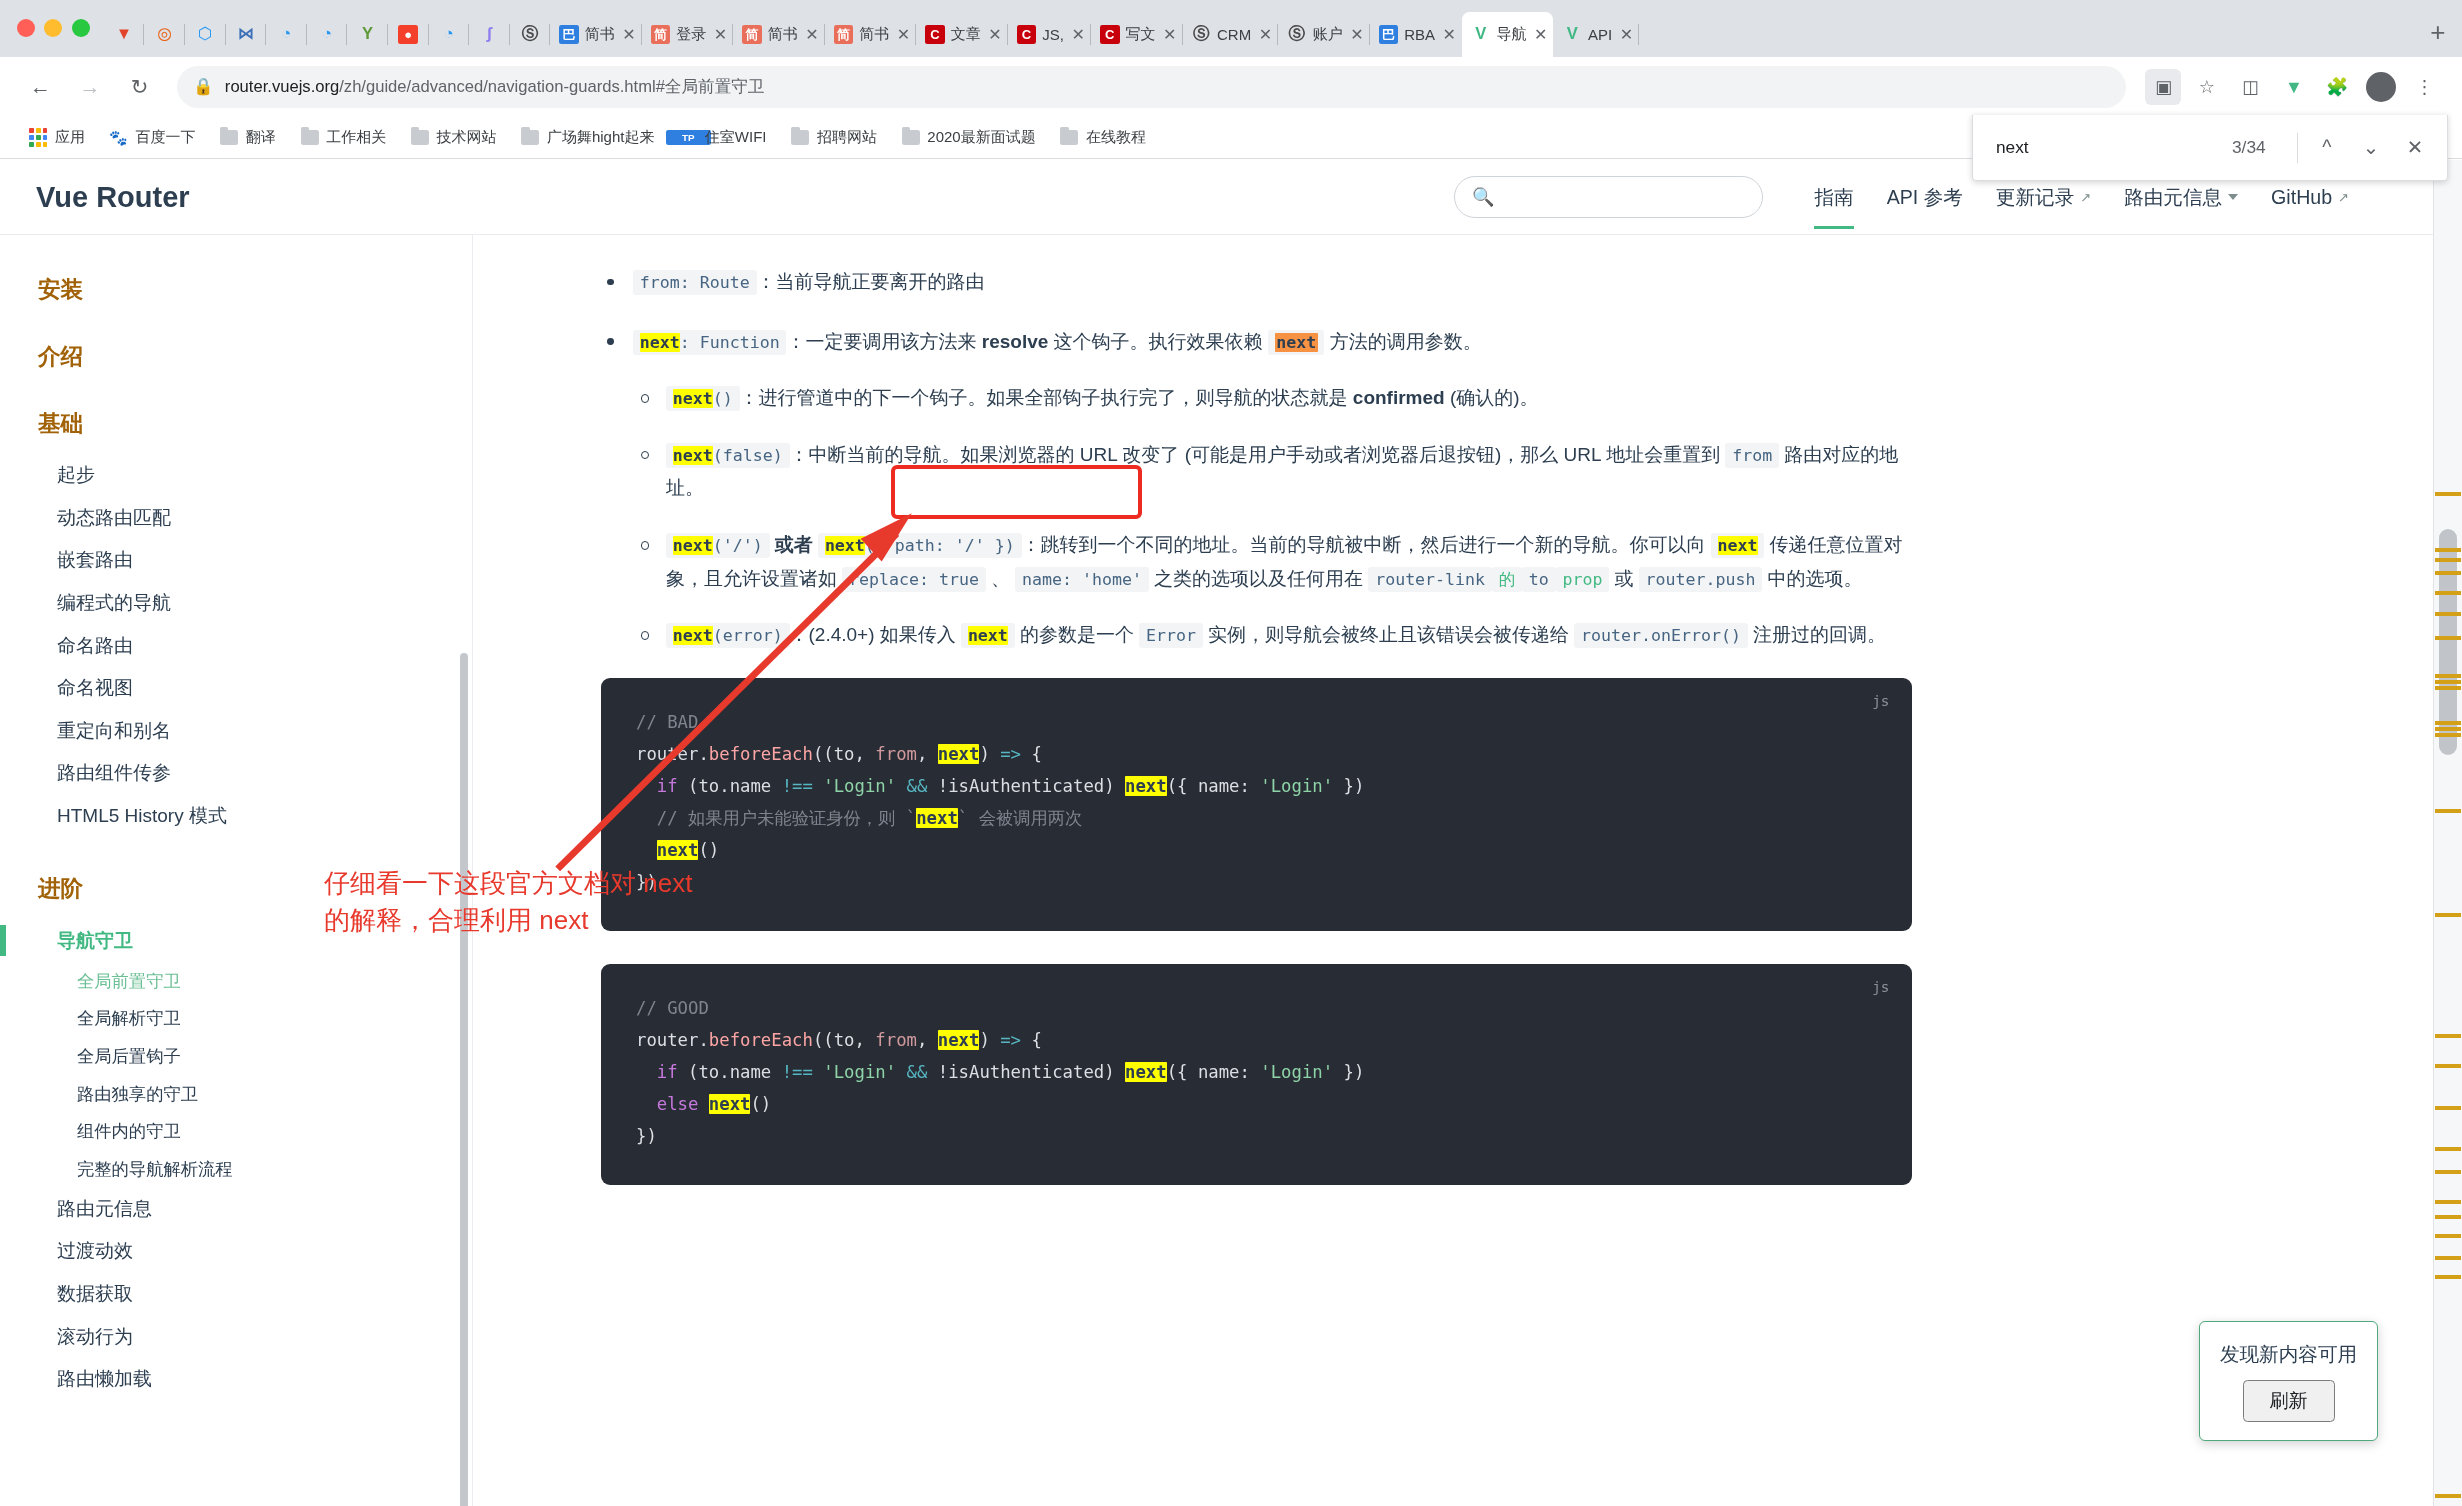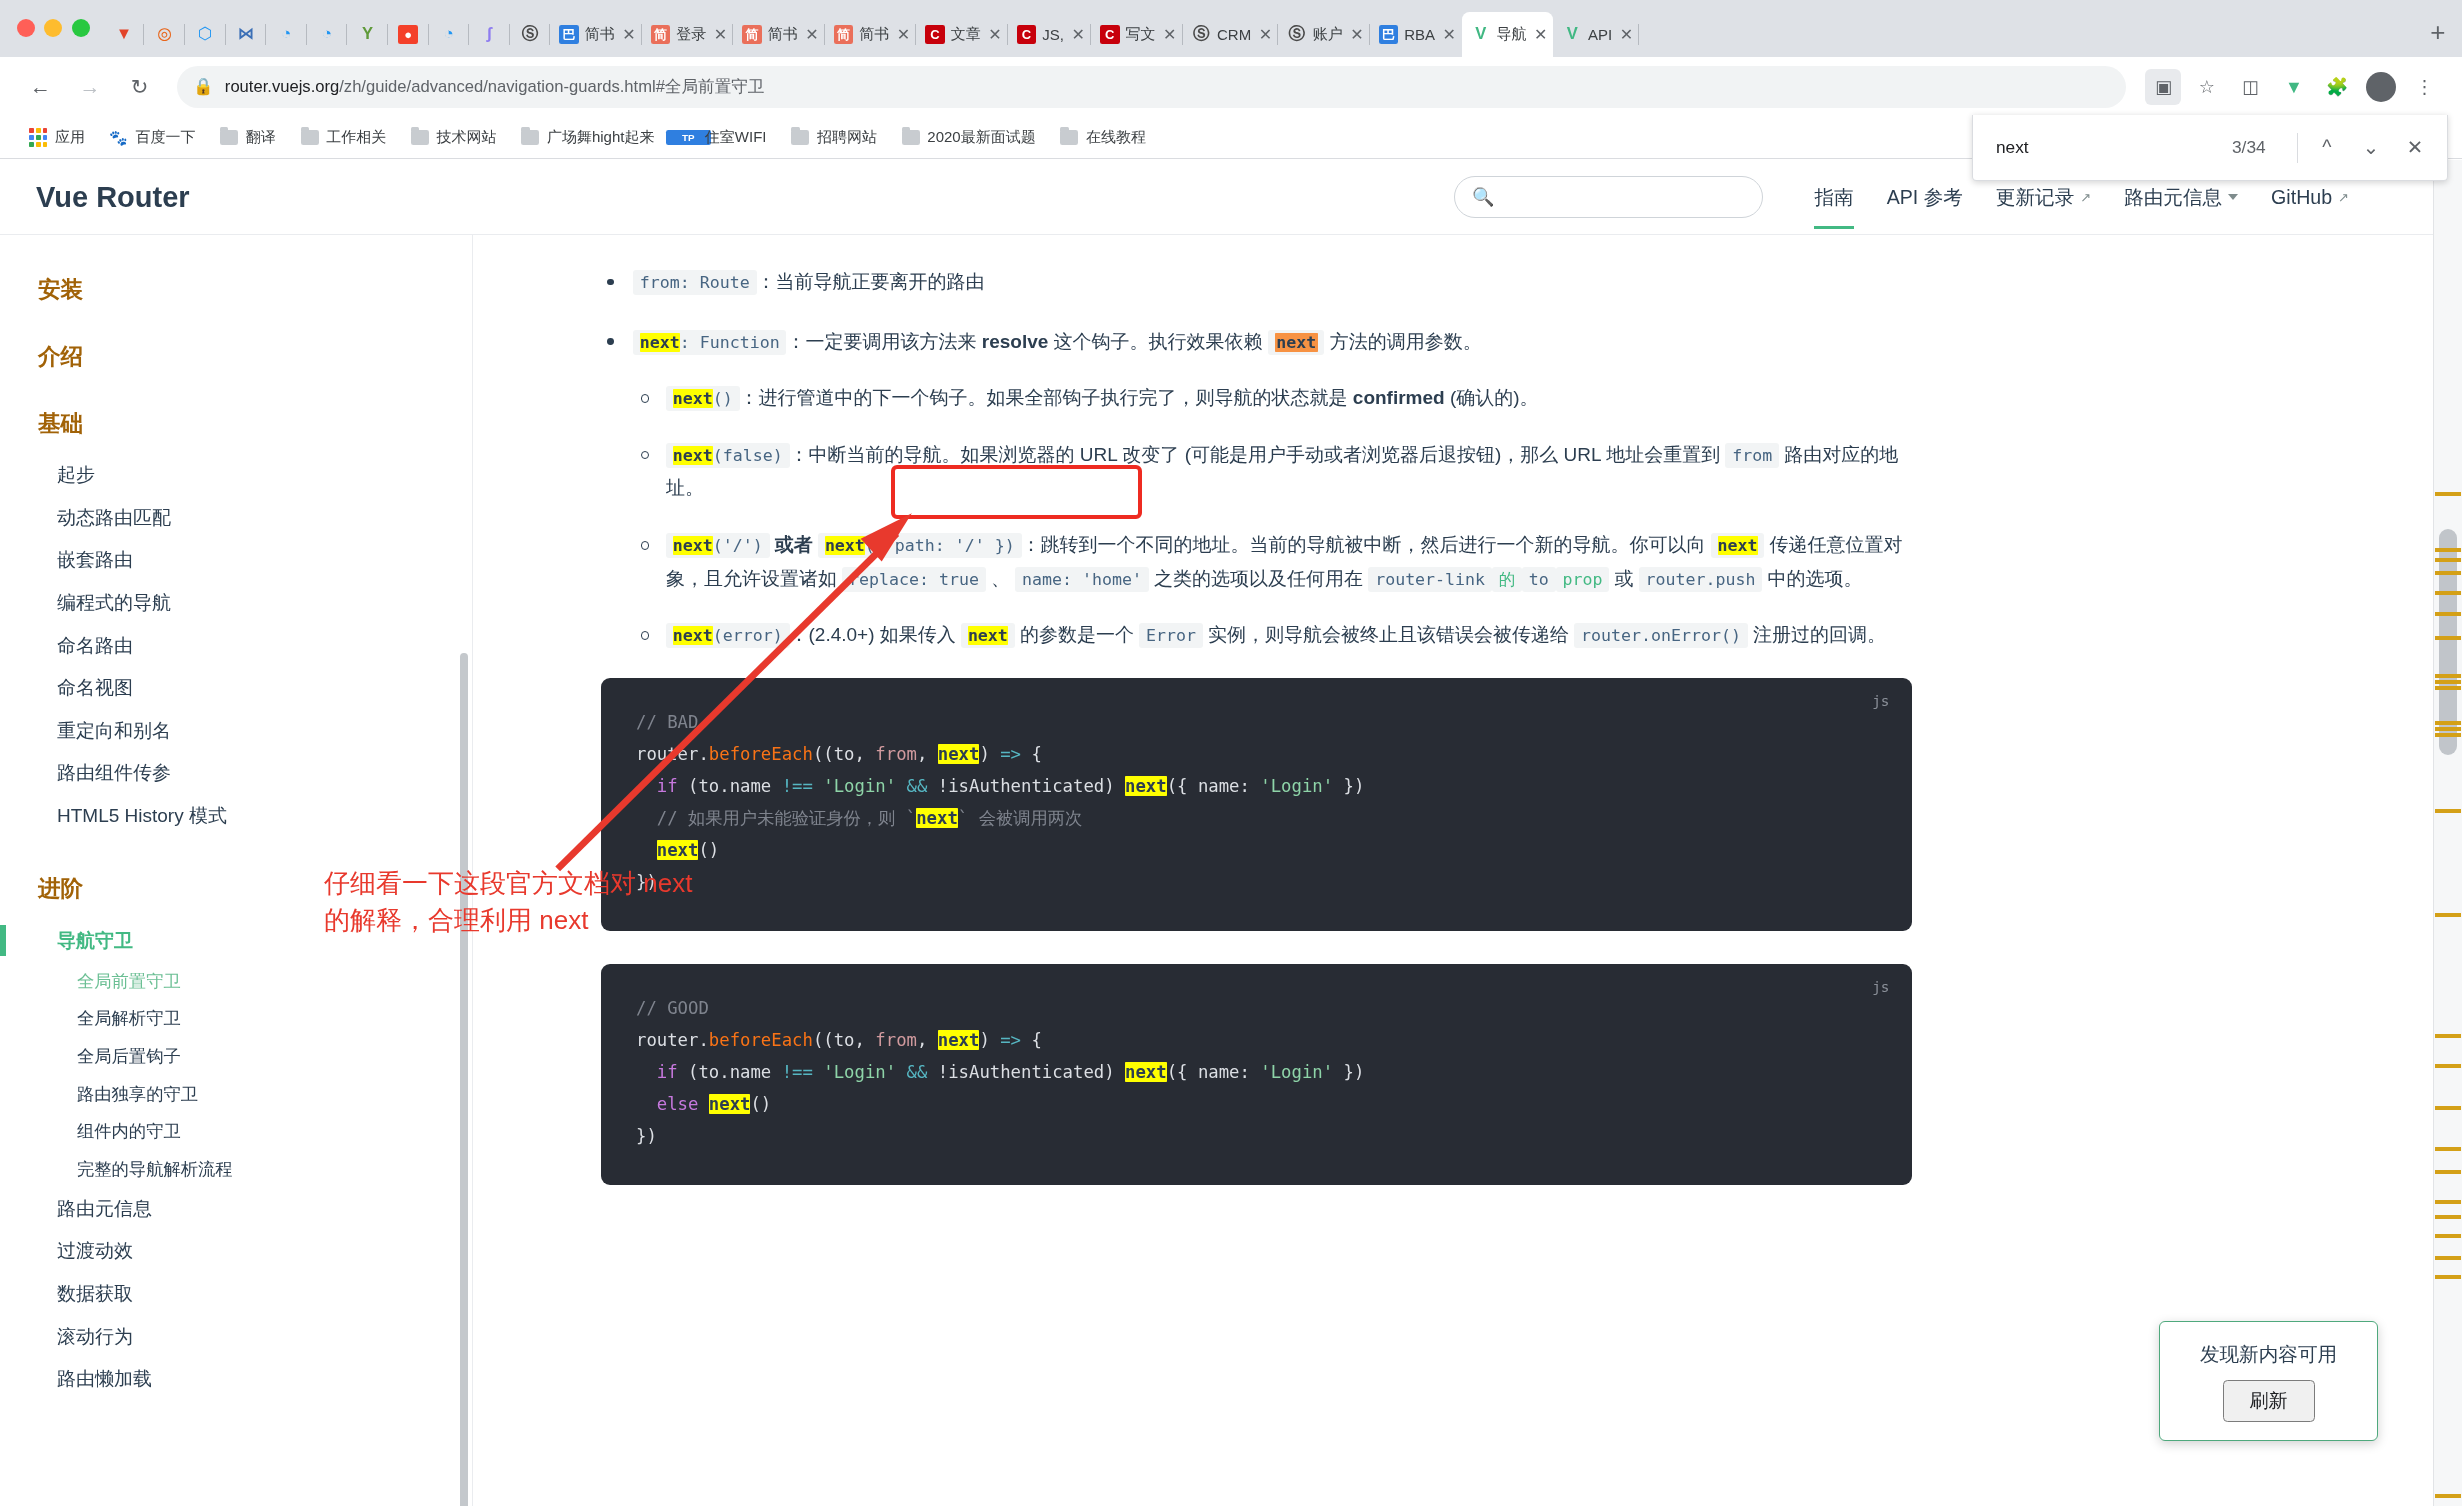--- a/index.html
+++ b/index.html
@@ -241,32 +241,32 @@
     font-family: "DejaVu Sans Mono", "Liberation Mono", monospace;
     font-size: 17.3px; line-height: 1.85;
     color: #e6e6e6;
     white-space: pre;
   }
   .codeblock .lang {
     position: absolute; top: 10.5px; right: 22.6px;
     font-size: 14.3px; color: #8b9099;
   }
   .c-com { color: #7f848e; }
-  .c-fn  { color: #f97316; }
+  .c-fn  { color: #fca5a5; }
   .c-par { color: #d19a9e; }
   .c-op  { color: #56b6c2; }
   .c-kw  { color: #c678dd; }
   .c-str { color: #8ed4a8; }
   .c-pl  { color: #dcdfe4; }
 
   
   .toast {
     position: absolute;
     right: 84px; bottom: 66px;
-    width: 219px;
+    width: 179px;
     background: #fff;
     border: 1.5px solid #4fa97d;
     border-radius: 6px;
     box-shadow: 0 3px 10.5px rgba(0,0,0,.18);
     padding: 19.6px 15px 18px 15px;
     text-align: center;
     z-index: 35;
   }
   .toast-msg { font-size: 19.6px; color: #2c3e50; margin-bottom: 12px; }
   .toast-btn {

